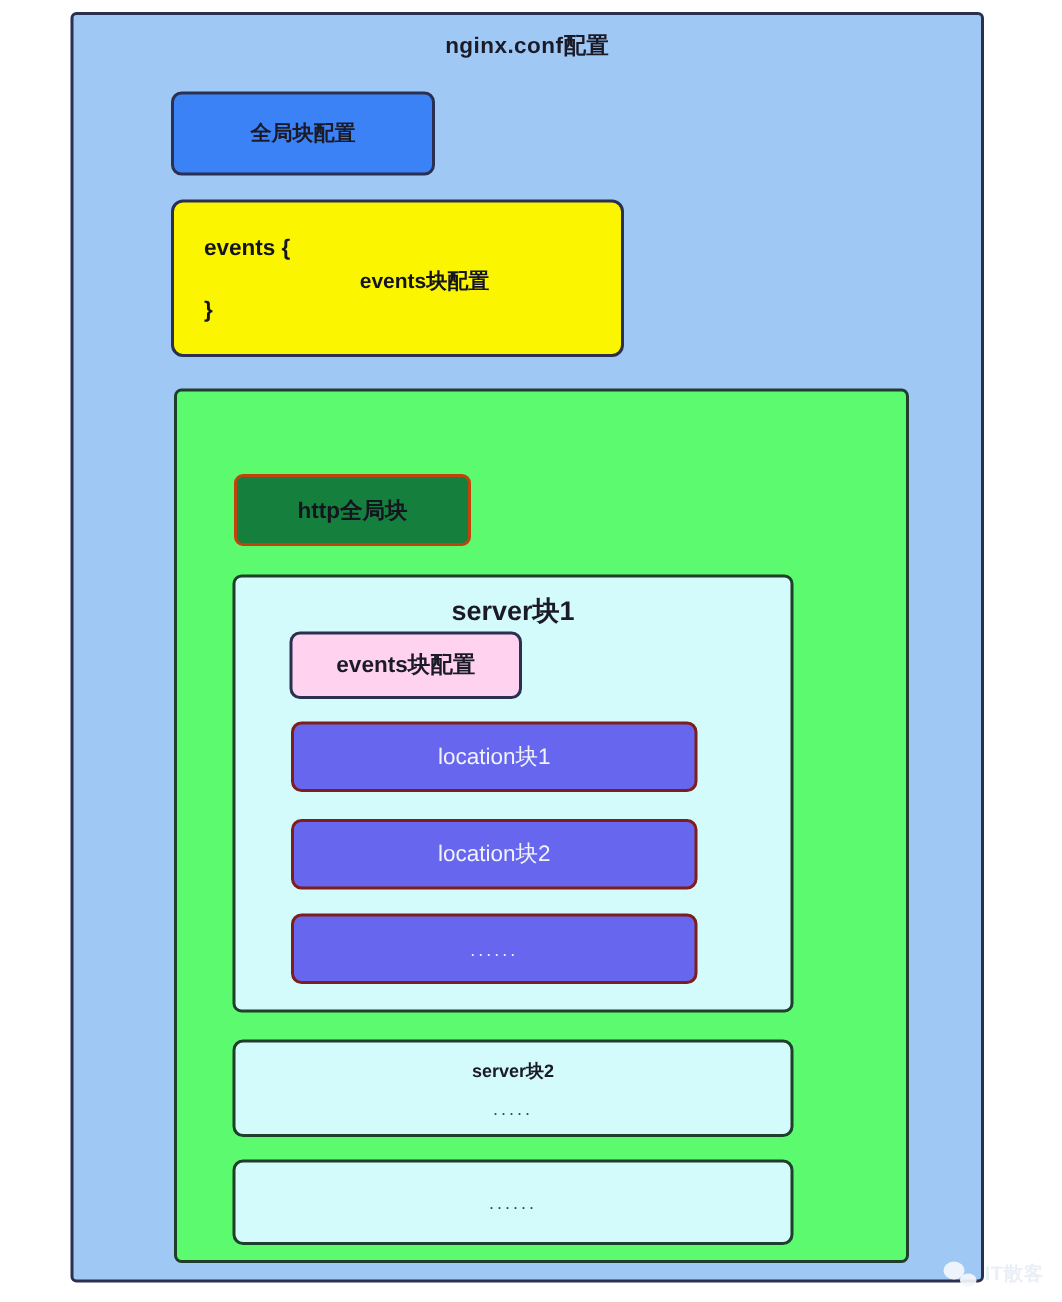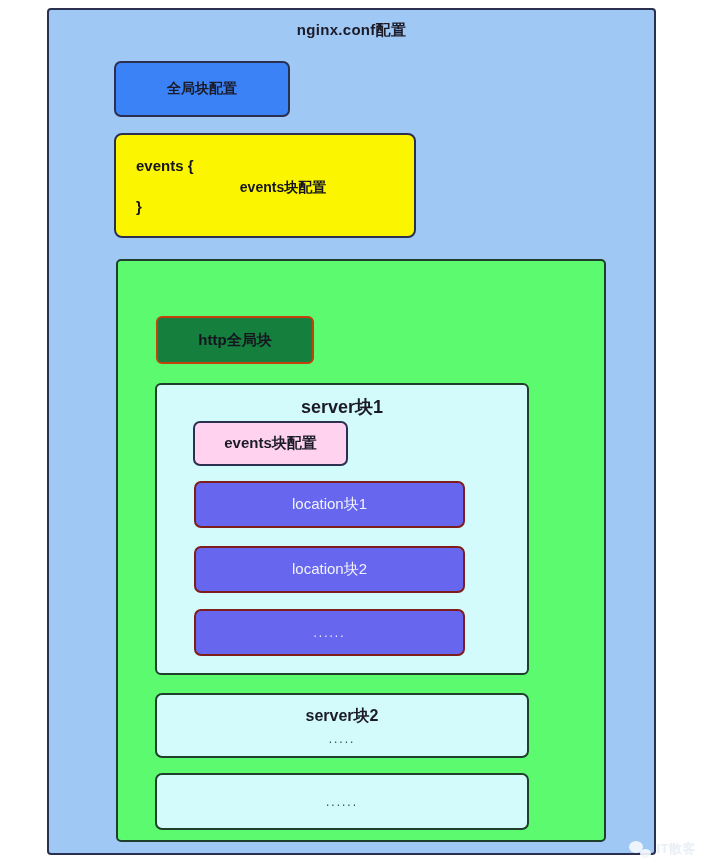--- a/index.html
+++ b/index.html
@@ -223,21 +223,21 @@
     border: 2px solid #1f3e2b;
     border-radius: 7px;
     box-sizing: border-box;
   }
   .server2-title {
     position: absolute;
     left: 0;
     top: 11px;
     width: 100%;
     text-align: center;
-    font-size: 16px;
+    font-size: 12px;
     font-weight: bold;
     color: #1b1b28;
   }
   .server2-dots {
     position: absolute;
     left: 0;
     top: 37px;
     width: 100%;
     text-align: center;
     font-size: 12px;

